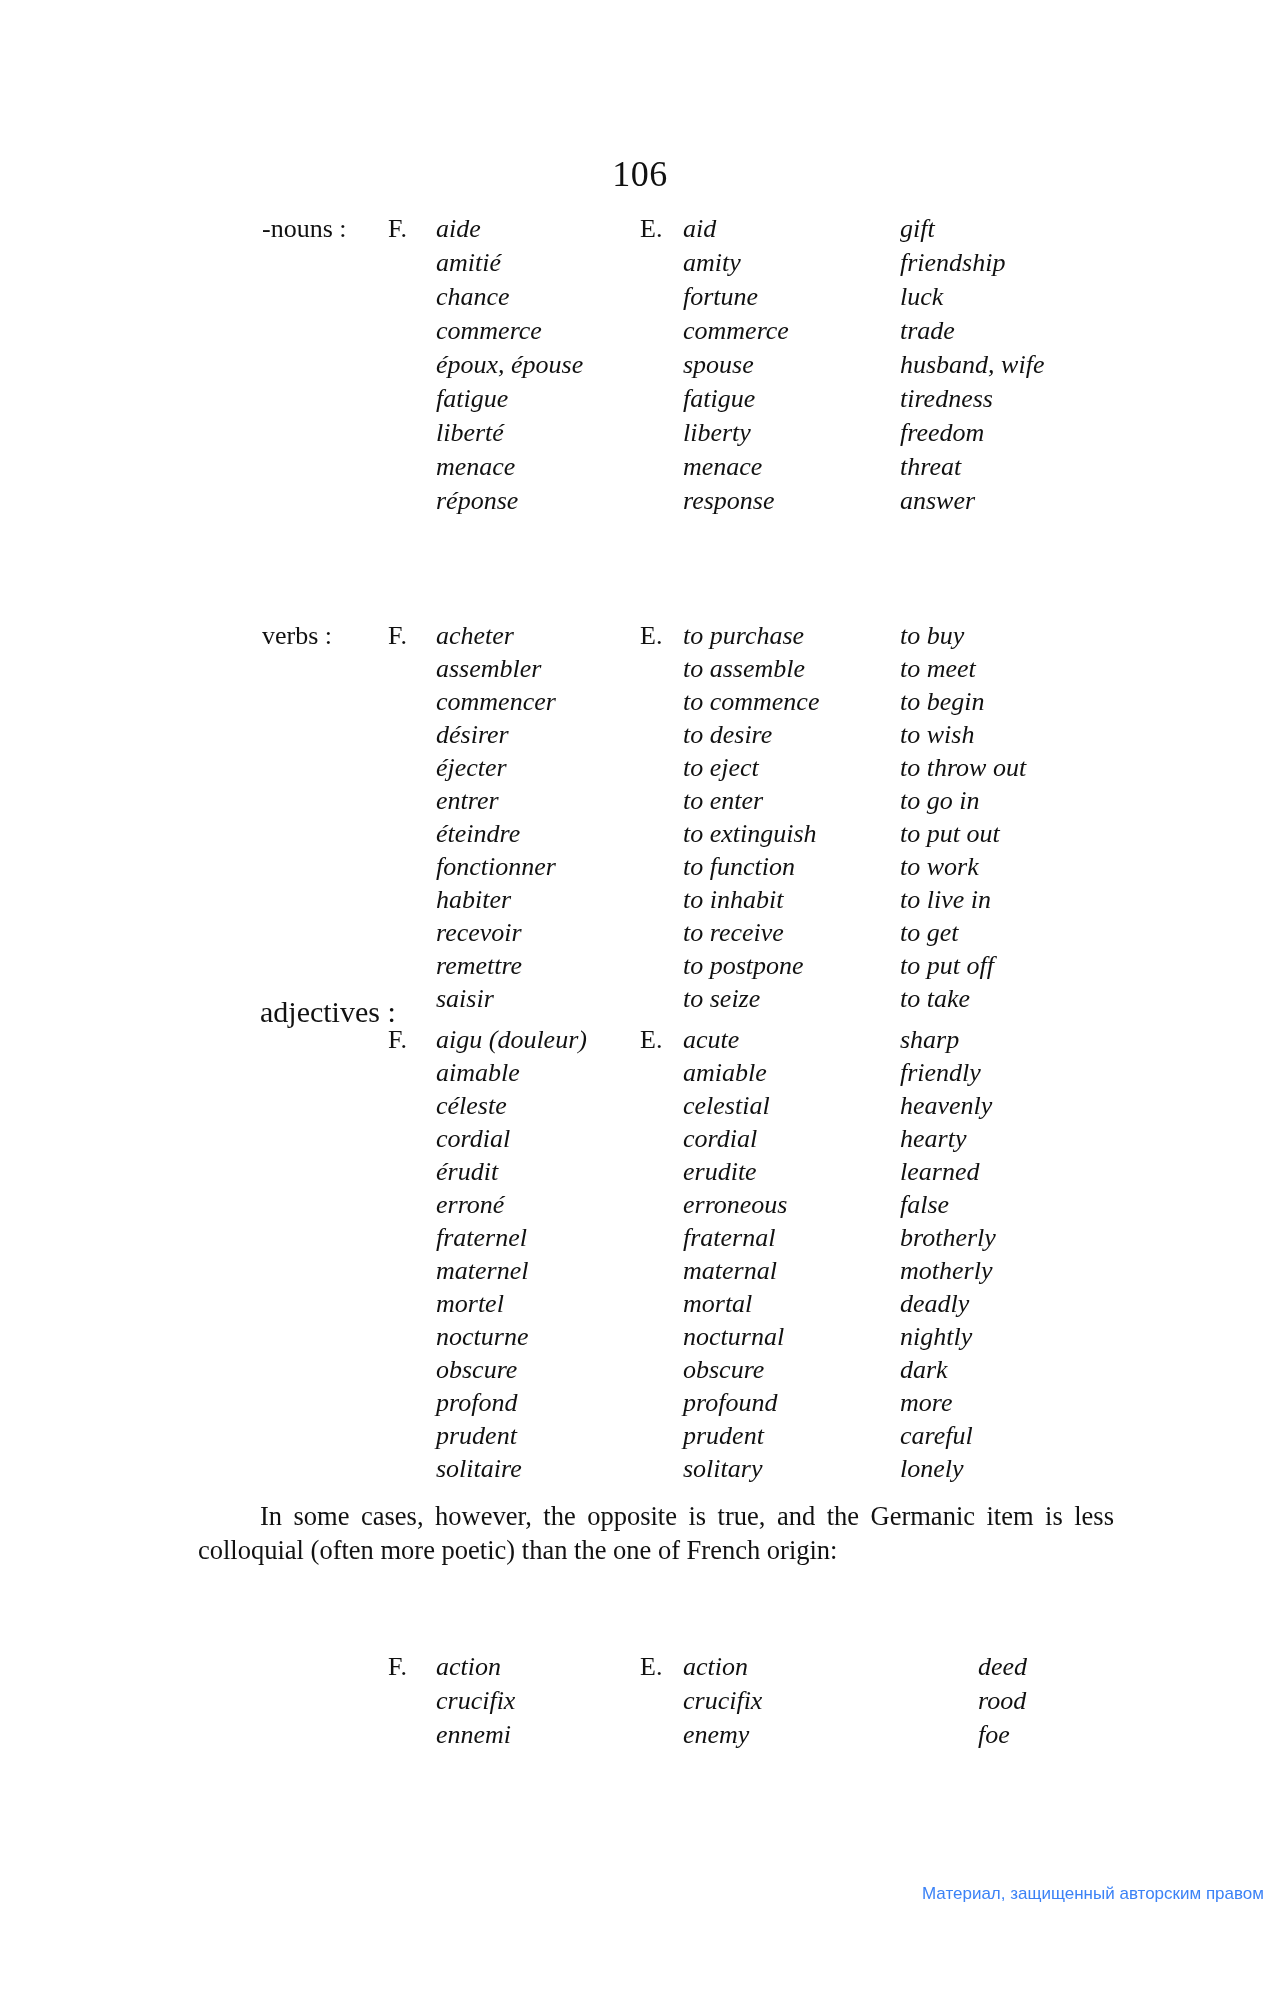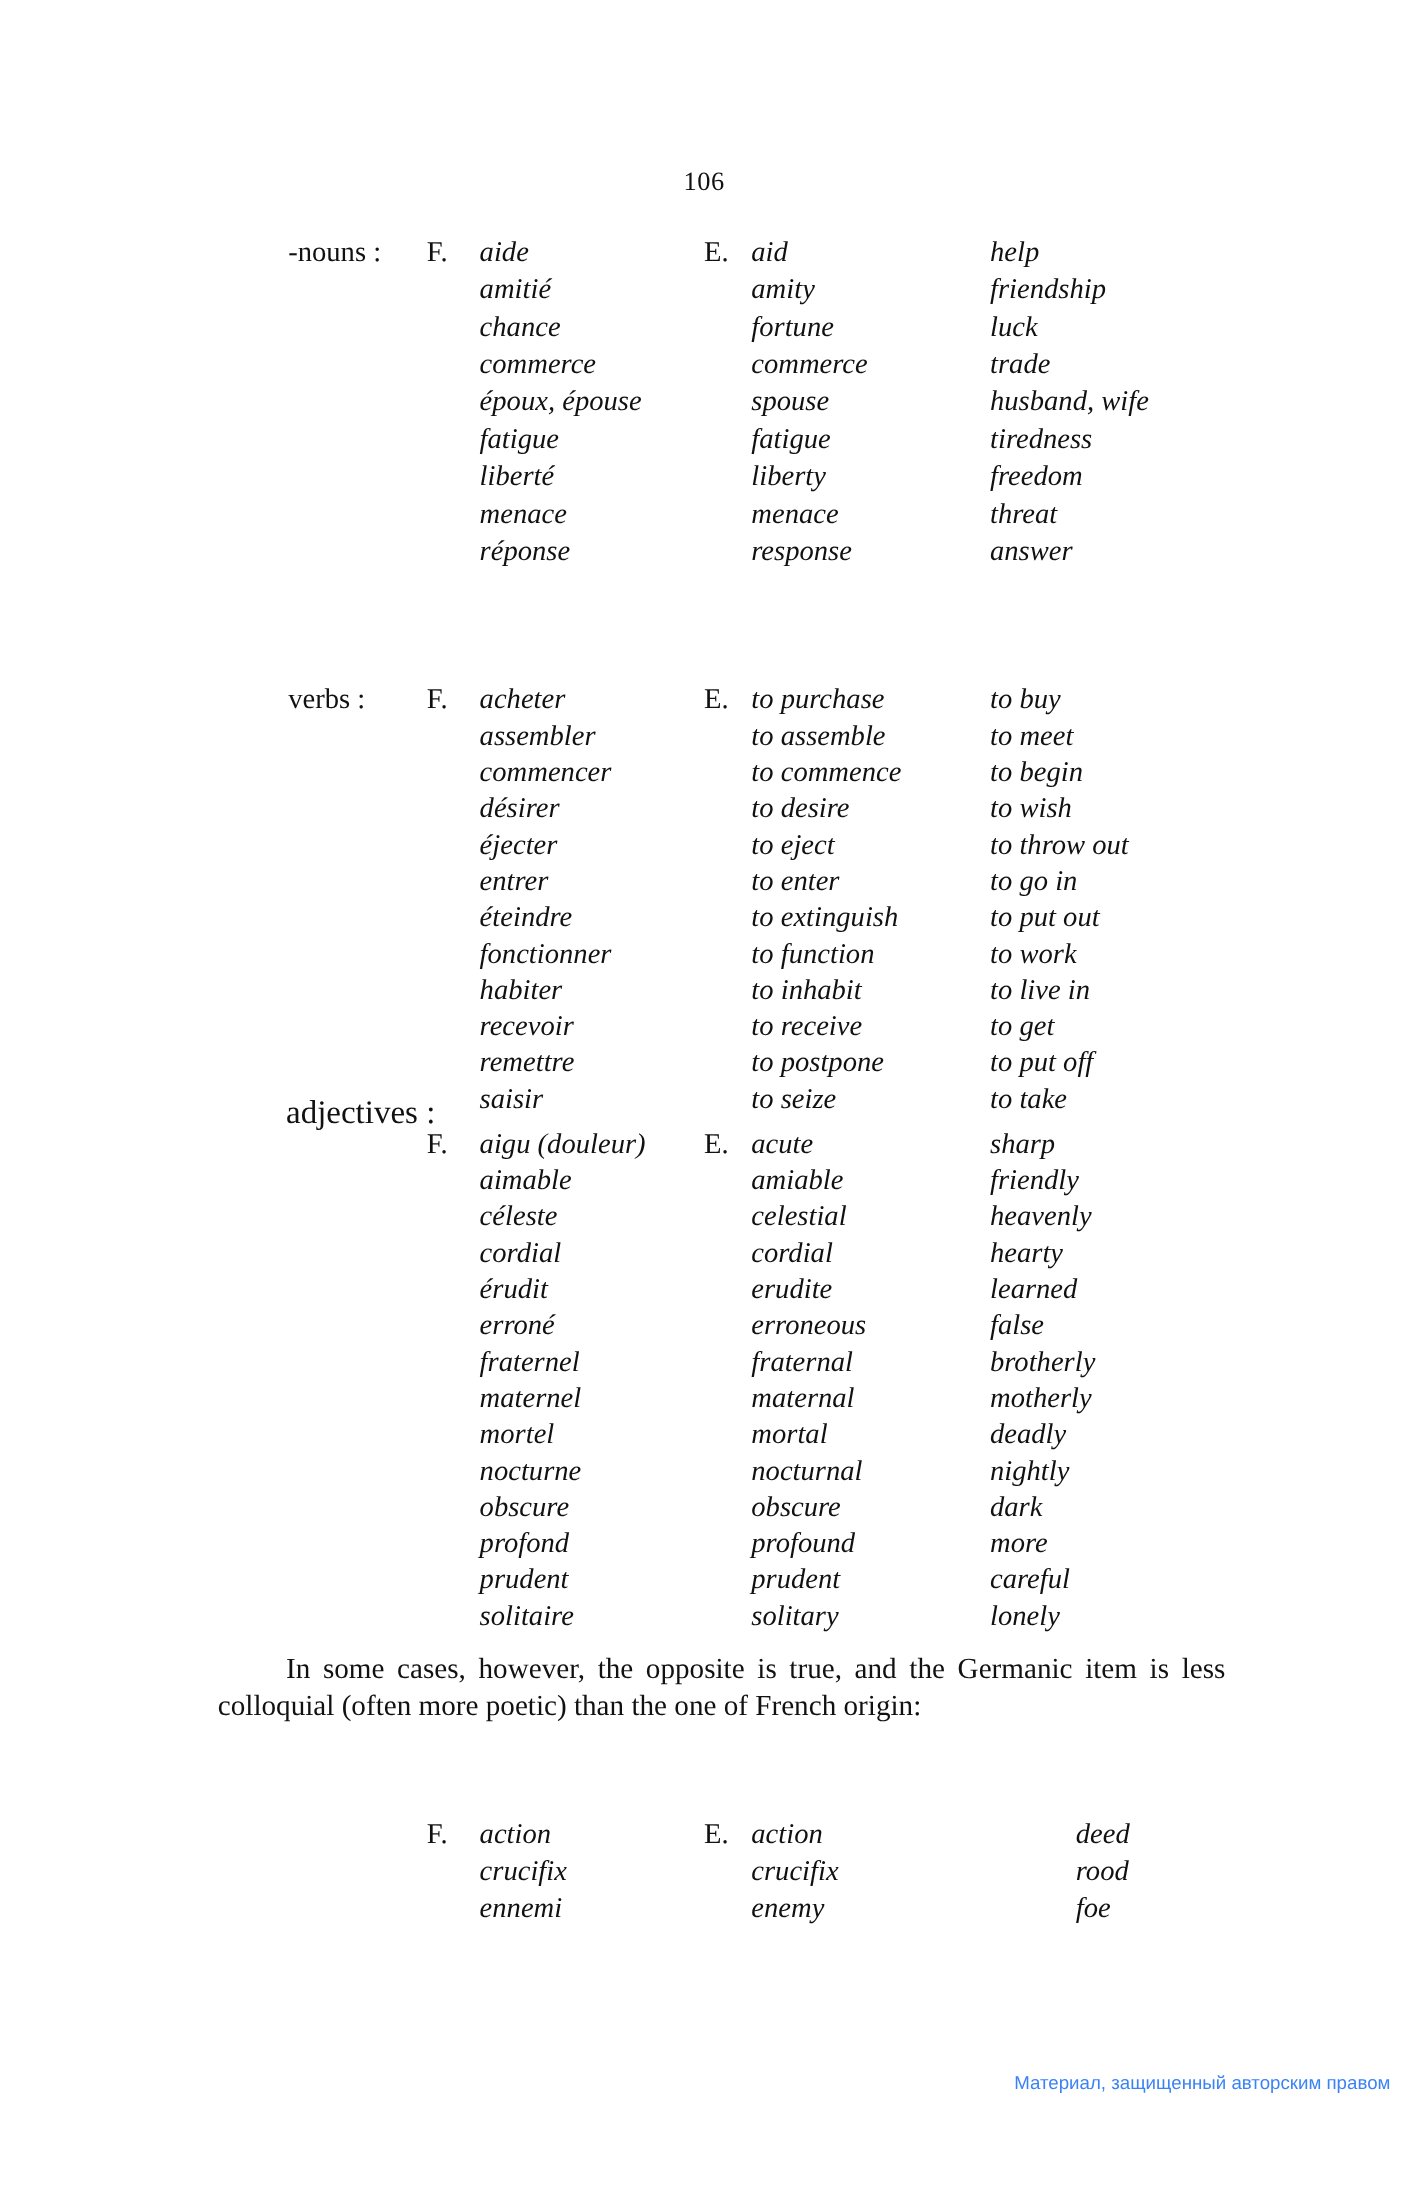--- a/index.html
+++ b/index.html
@@ -10,21 +10,21 @@
     height:1990px;
     background:#ffffff;
     font-family:"Liberation Serif", serif;
     color:#111111;
     overflow:hidden;
   }
   .pagenum{
     position:absolute;
     top:153px; left:0; right:0;
     text-align:center;
-    font-size:24px;
+    font-size:36px;
     letter-spacing:0.5px;
   }
   .vocab{
     position:absolute;
     left:0;
     width:1280px;
   }
   .vrow{
     position:relative;
     height:var(--rh,33px);
@@ -76,21 +76,21 @@
 
   <div class="pagenum">106</div>
 
   <section class="vocab" style="top:214px; --rh:34px;">
       <div class="vrow">
         <span class="c-label">-nouns :</span>
         <span class="c-f">F.</span>
         <span class="c-e">E.</span>
         <span class="c-fr it">aide</span>
         <span class="c-en it">aid</span>
-        <span class="c-de it">help</span>
+        <span class="c-de it">gift</span>
       </div>
       <div class="vrow">
         <span class="c-fr it">amitié</span>
         <span class="c-en it">amity</span>
         <span class="c-de it">friendship</span>
       </div>
       <div class="vrow">
         <span class="c-fr it">chance</span>
         <span class="c-en it">fortune</span>
         <span class="c-de it">luck</span>

